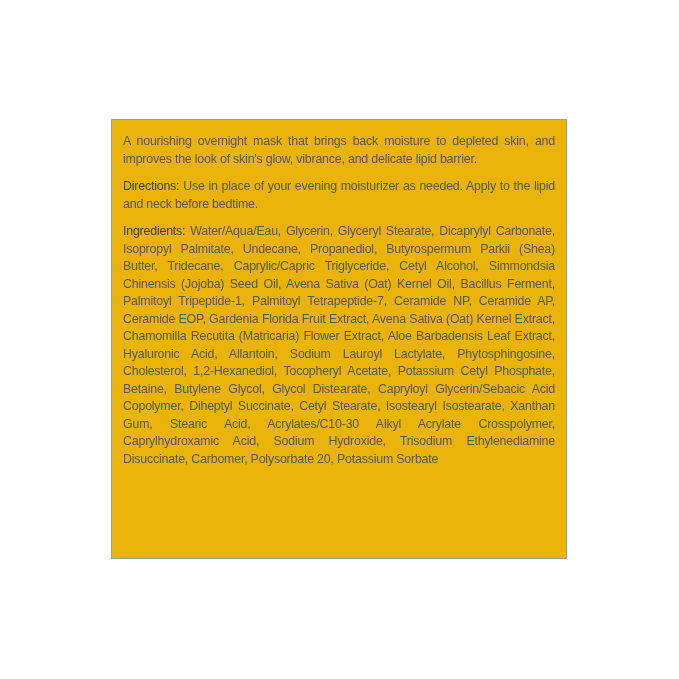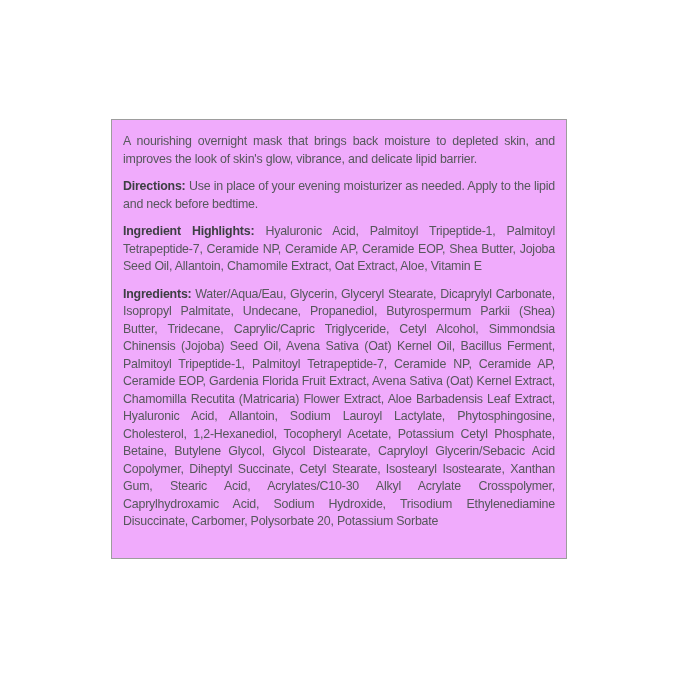--- a/index.html
+++ b/index.html
@@ -14,44 +14,43 @@
     font-family: "Liberation Sans", sans-serif;
   }
   .info-panel {
     position: absolute;
     left: 111px;
     top: 119px;
     width: 456px;
     height: 440px;
     box-sizing: border-box;
     border: 1px solid #9d9d9d;
-    background: #f0abfc;
+    background: #eab308;
     padding: 13px 11px 6px 11px;
     overflow: hidden;
   }
   .info-panel p {
     margin: 0 0 10px 0;
     font-size: 12.4px;
     line-height: 17.5px;
     letter-spacing: -0.2px;
     color: #56585c;
     text-align: justify;
   }
   .info-panel p:last-child {
     margin-bottom: 0;
   }
   .info-panel strong {
-    font-weight: bold;
+    font-weight: normal;
     color: #3d3f43;
   }
 </style>
 </head>
 <body>
 
 <div class="info-panel">
   <p><span>A nourishing overnight mask that brings back moisture to depleted skin, and improves the look of skin's glow, vibrance, and delicate lipid barrier.</span></p>
 
   <p><strong>Directions:</strong> <span>Use in place of your evening moisturizer as needed. Apply to the lipid and neck before bedtime.</span></p>
 
-  <p><strong>Ingredient Highlights:</strong> <span>Hyaluronic Acid, Palmitoyl Tripeptide-1, Palmitoyl Tetrapeptide-7, Ceramide NP, Ceramide AP, Ceramide EOP, Shea Butter, Jojoba Seed Oil, Allantoin, Chamomile Extract, Oat Extract, Aloe, Vitamin E</span></p>
 
   <p><strong>Ingredients:</strong> <span>Water/Aqua/Eau, Glycerin, Glyceryl Stearate, Dicaprylyl Carbonate, Isopropyl Palmitate, Undecane, Propanediol, Butyrospermum Parkii (Shea) Butter, Tridecane, Caprylic/Capric Triglyceride, Cetyl Alcohol, Simmondsia Chinensis (Jojoba) Seed Oil, Avena Sativa (Oat) Kernel Oil, Bacillus Ferment, Palmitoyl Tripeptide-1, Palmitoyl Tetrapeptide-7, Ceramide NP, Ceramide AP, Ceramide EOP, Gardenia Florida Fruit Extract, Avena Sativa (Oat) Kernel Extract, Chamomilla Recutita (Matricaria) Flower Extract, Aloe Barbadensis Leaf Extract, Hyaluronic Acid, Allantoin, Sodium Lauroyl Lactylate, Phytosphingosine, Cholesterol, 1,2-Hexanediol, Tocopheryl Acetate, Potassium Cetyl Phosphate, Betaine, Butylene Glycol, Glycol Distearate, Capryloyl Glycerin/Sebacic Acid Copolymer, Diheptyl Succinate, Cetyl Stearate, Isostearyl Isostearate, Xanthan Gum, Stearic Acid, Acrylates/C10-30 Alkyl Acrylate Crosspolymer, Caprylhydroxamic Acid, Sodium Hydroxide, Trisodium Ethylenediamine Disuccinate, Carbomer, Polysorbate 20, Potassium Sorbate</span></p>
 </div>
 
 </body></html>

